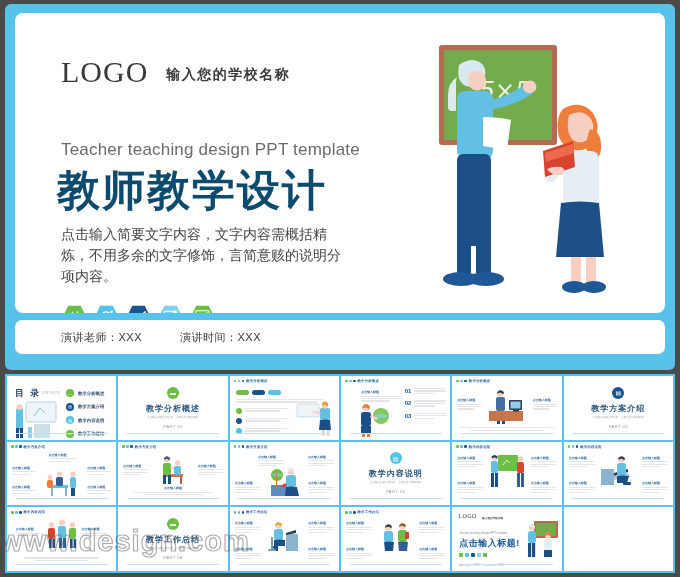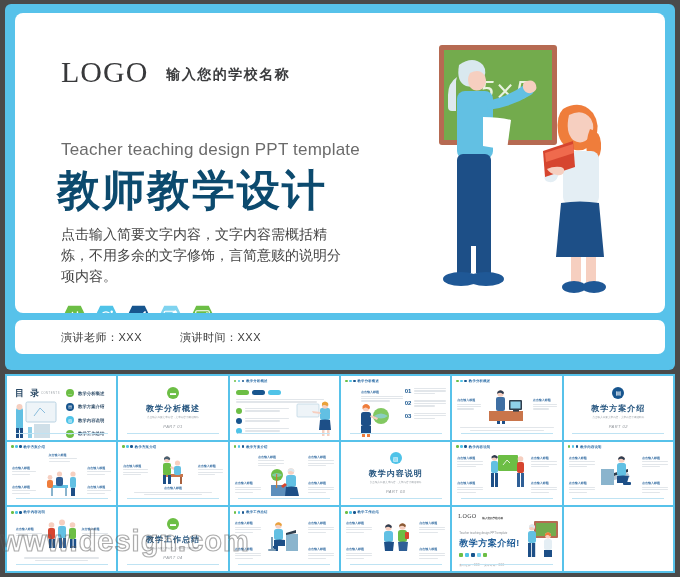--- a/index.html
+++ b/index.html
@@ -886,21 +886,21 @@
         <path d="M22 22 q5 -1 10 0 l-1 9 -8 0z" fill="#2f5f96"></path>
         <rect x="29" y="12" width="4" height="7" rx="1" fill="#d6452f"></rect>
       </svg>
       <div class="t-underline"></div>
     </div>
 
     <div class="thumb">
       <div class="t-logo">LOGO</div>
       <div class="t-logo-sub">输入您的学校名称</div>
       <div class="t-thanks-en">Teacher teaching design PPT template</div>
-      <div class="t-thanks">教学方案介绍!</div>
+      <div class="t-thanks">点击输入标题!</div>
       <div class="t-hexrow">
         <i style="background:#6cbe45"></i>
           <i style="background:#4fc3e8"></i>
           <i style="background:#17558e"></i>
           <i style="background:#7fd3ef"></i>
           <i style="background:#6cbe45"></i>
       </div>
       <svg style="position:absolute;right:2px;top:12px" width="40" height="40" viewBox="0 0 40 40">
         <rect x="14" y="2" width="24" height="17" rx="1" fill="#b66a52"></rect>
         <rect x="16" y="4" width="20" height="13" fill="#73ab4d"></rect>

